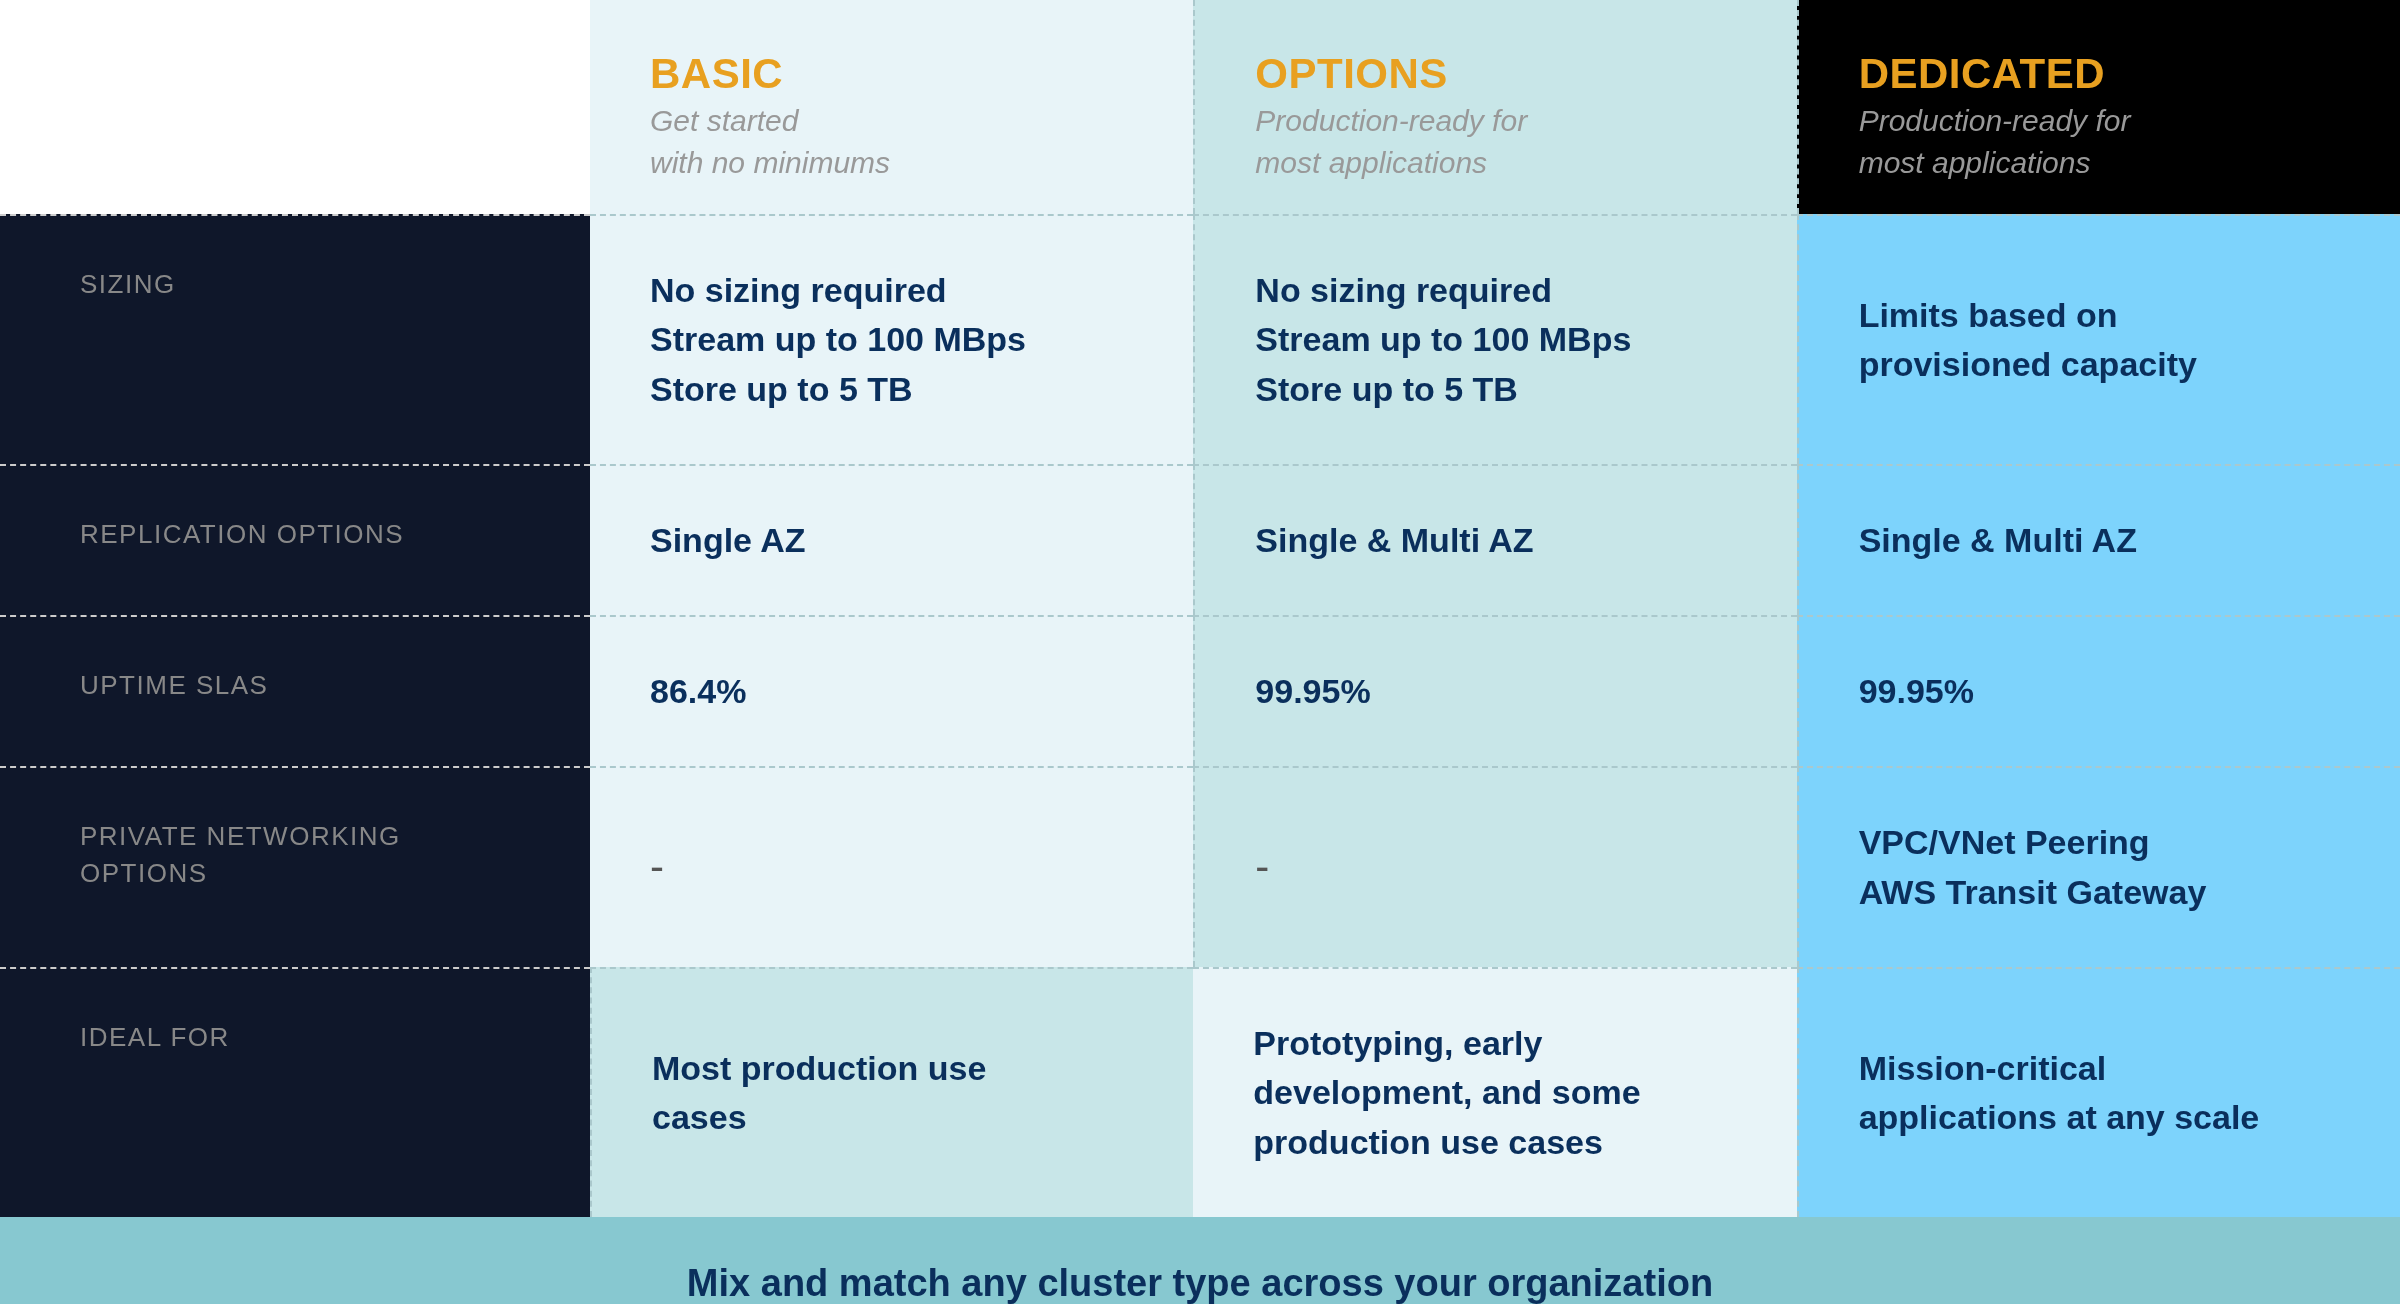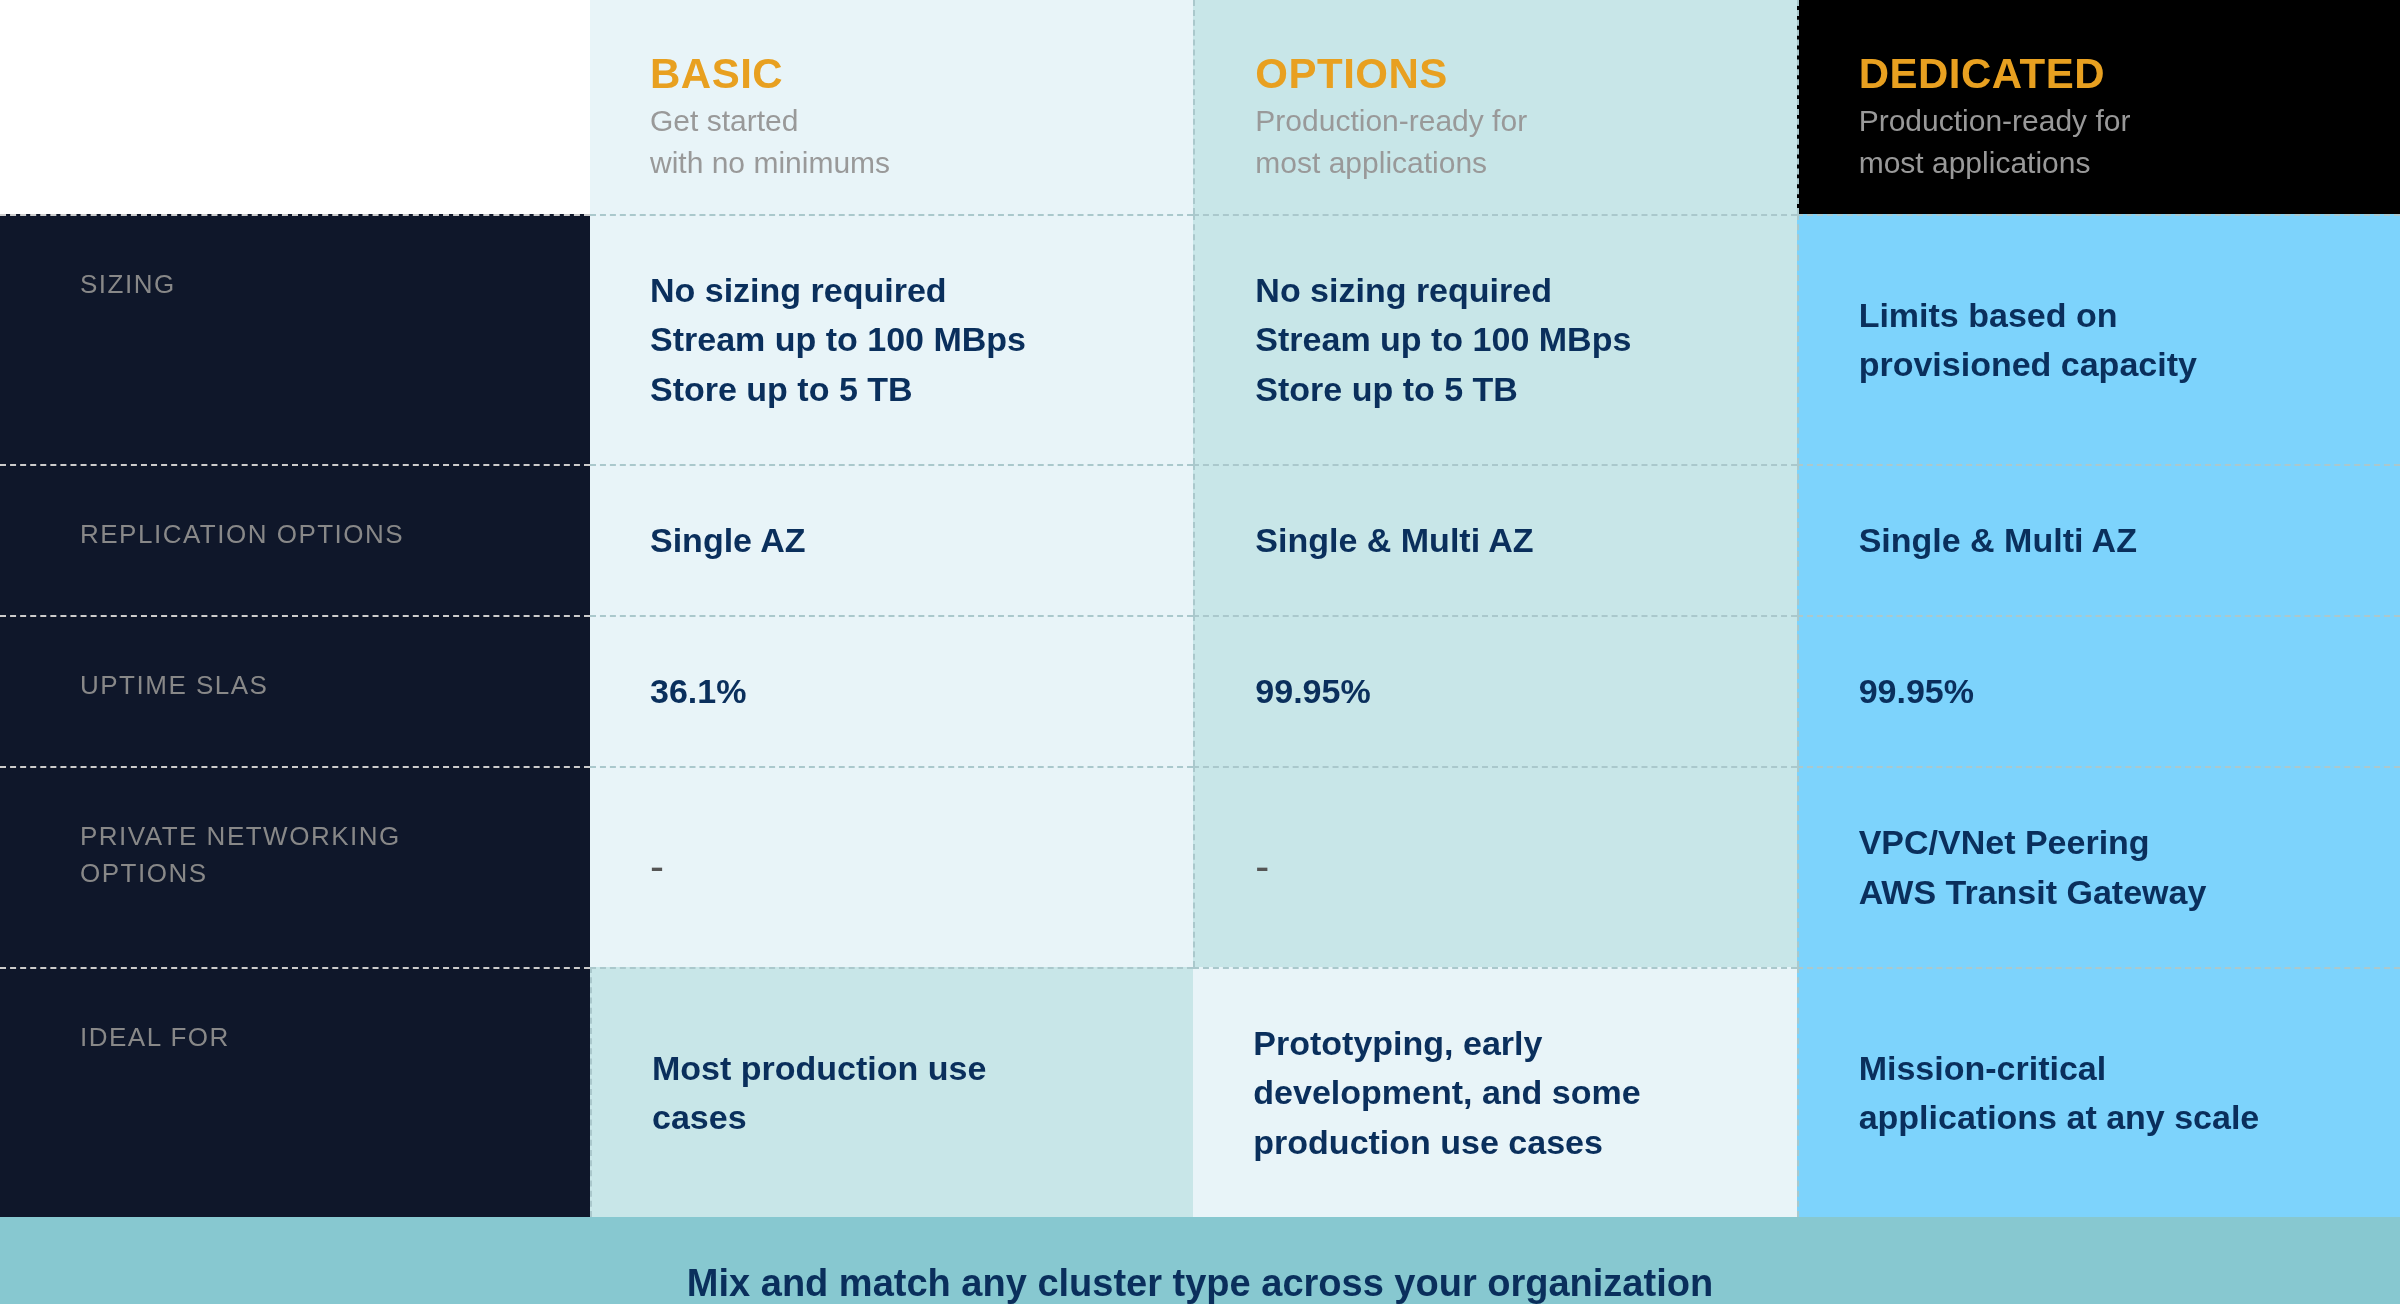--- a/index.html
+++ b/index.html
@@ -47,20 +47,21 @@
       font-size: 42px;
       font-weight: 700;
       color: #e8a020;
       margin-bottom: 2px;
       letter-spacing: 0.5px;
     }
     .tier-desc {
       font-size: 30px;
       color: #999999;
       line-height: 1.4;
+      font-style: italic;
     }
     
     .row-label-cell {
       background: #0f172a;
       padding: 50px 40px 50px 80px;
       display: flex;
       align-items: flex-start;
       border-top: 2px dashed #cccccc;
     }
     .row-label {
@@ -158,21 +159,21 @@
       <div class="data-text">Single &amp; Multi AZ</div>
     </div>
     <div class="data-cell dedicated-col">
       <div class="data-text">Single &amp; Multi AZ</div>
     </div>
 
     <div class="row-label-cell">
       <span class="row-label">UPTIME SLAS</span>
     </div>
     <div class="data-cell basic-col">
-      <div class="data-text">36.1%</div>
+      <div class="data-text">86.4%</div>
     </div>
     <div class="data-cell standard-col">
       <div class="data-text">99.95%</div>
     </div>
     <div class="data-cell dedicated-col">
       <div class="data-text">99.95%</div>
     </div>
 
     <div class="row-label-cell">
       <span class="row-label">PRIVATE NETWORKING<br>OPTIONS</span>

